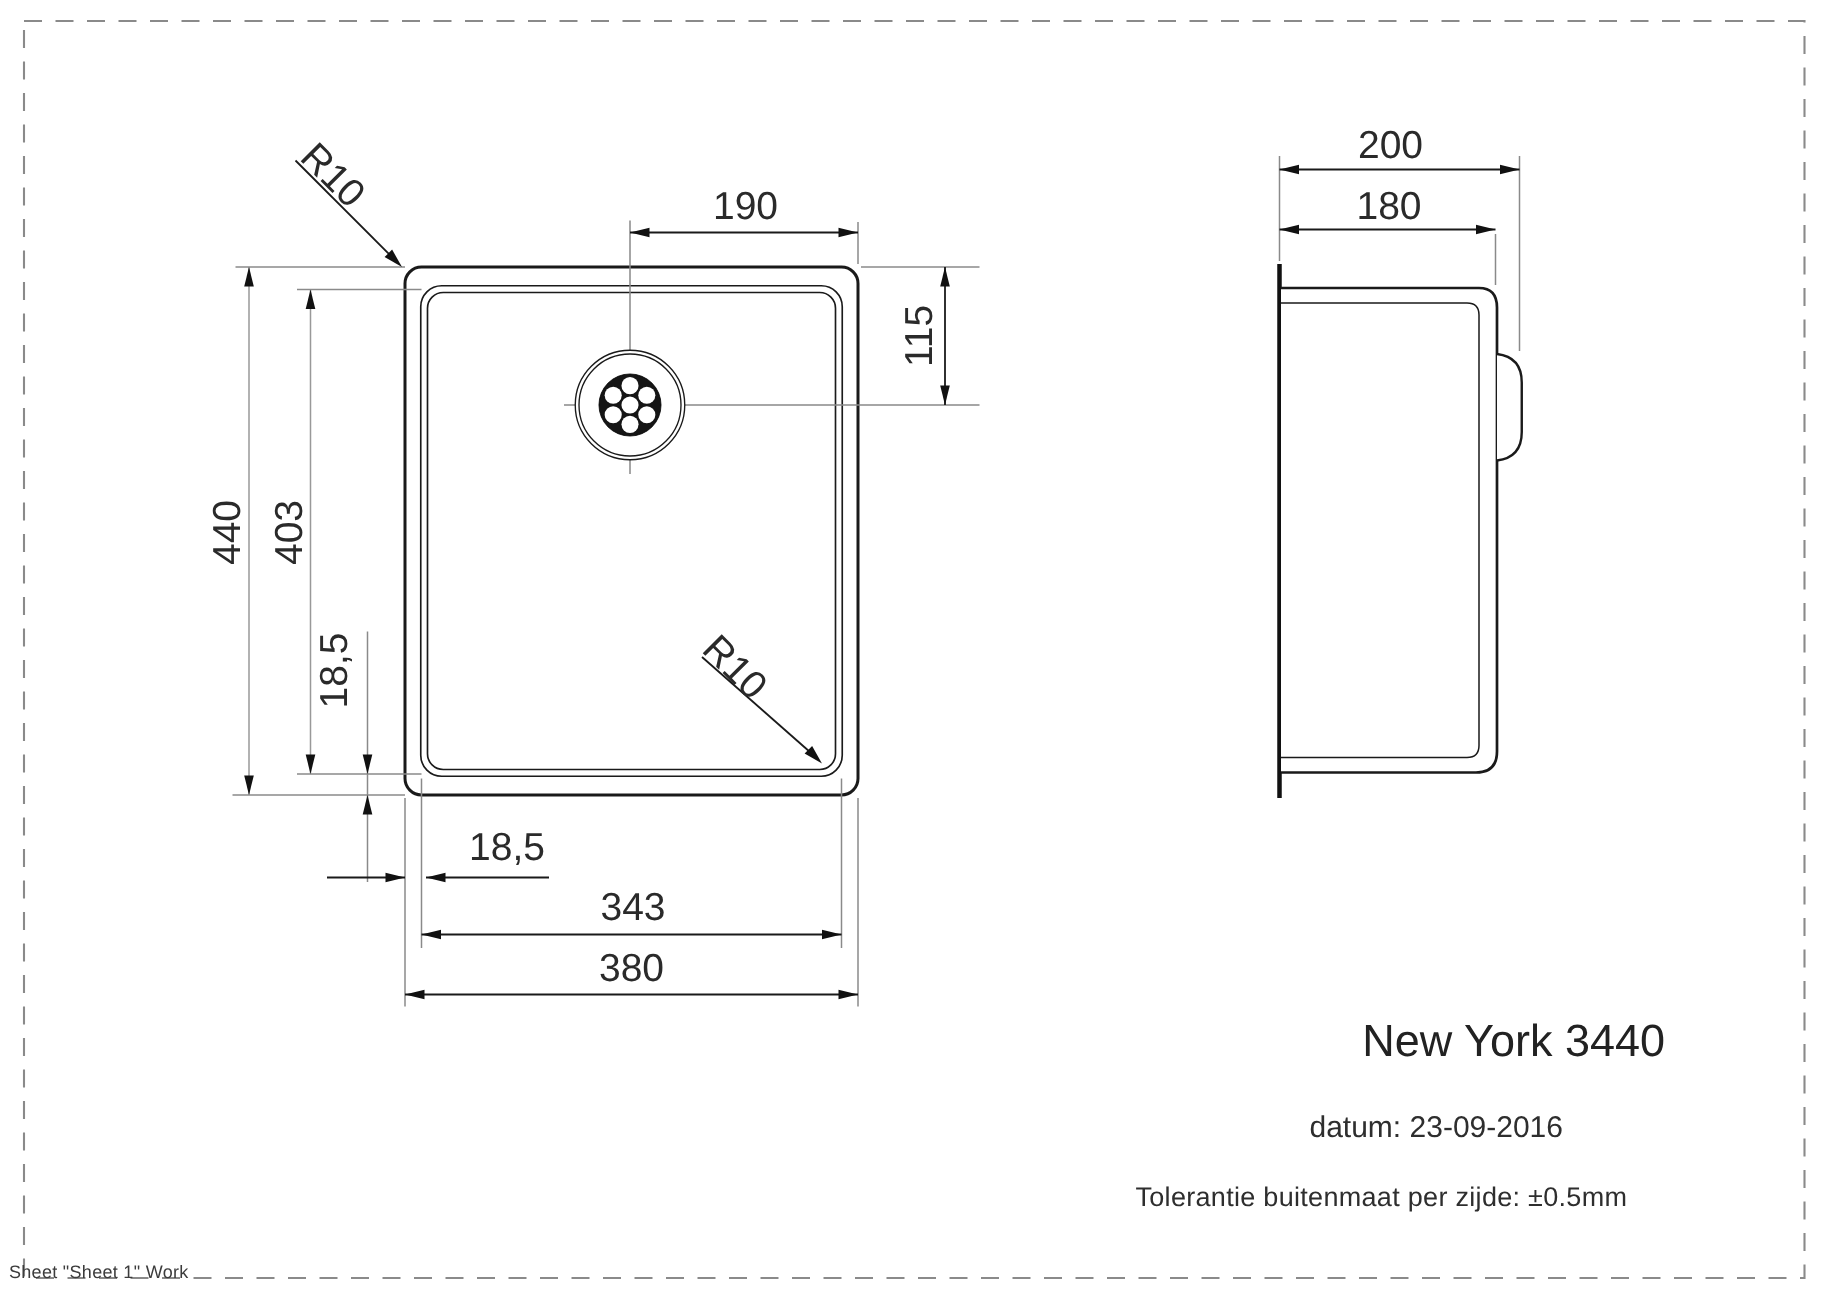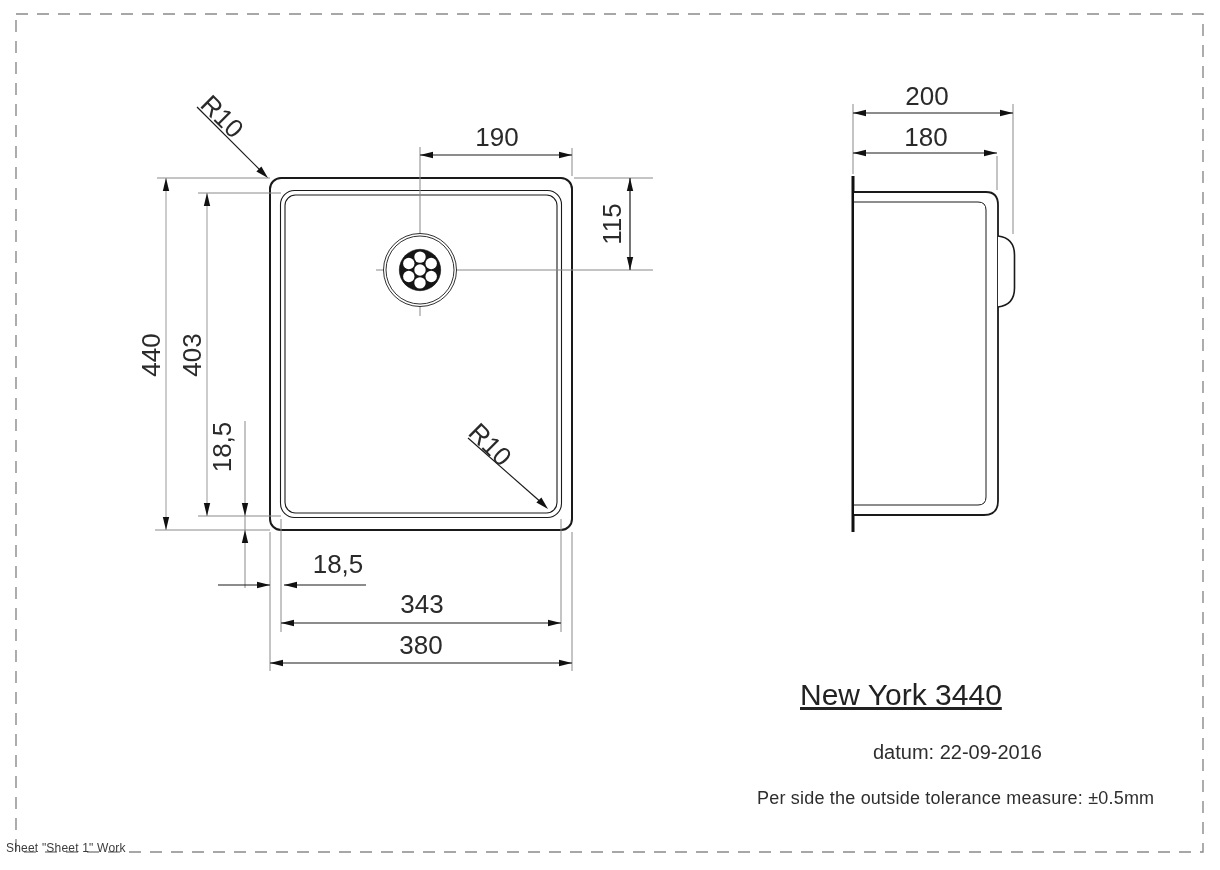--- a/index.html
+++ b/index.html
@@ -1,21 +1,21 @@
 <!DOCTYPE html>
 <html><head>
 <meta charset="utf-8">
 <style>
   html,body{margin:0;padding:0;background:#fff;}
   body{width:1220px;height:870px;position:relative;overflow:hidden;
        font-family:"Liberation Sans", sans-serif;color:#1a1a1a;}
   #drawing{position:absolute;left:0;top:0;}
   .dimtext{font-family:"Liberation Sans", sans-serif;font-size:26px;fill:#2a2a2a;}
   .overlay{position:absolute;white-space:nowrap;}
-  .title{left:800px;top:678px;width:310px;text-align:left;font-size:30px;color:#222;text-decoration:underline;}
+  .title{left:800px;top:678px;width:310px;text-align:right;font-size:30px;color:#222;}
   .datum{left:805px;top:741px;width:305px;text-align:center;font-size:20px;color:#2e2e2e;}
   .tols{left:757px;top:788px;font-size:18px;line-height:21.5px;letter-spacing:0.2px;color:#2e2e2e;}
   .sheet{left:6px;top:841px;font-size:12px;color:#3c3c3c;letter-spacing:0.2px;}
 </style>
 </head>
 <body>
 
 <svg id="drawing" width="1220" height="870" viewBox="0 0 1220 870">
 
   <rect x="16" y="14" width="1187" height="838" fill="none" stroke="#8a8a8a" stroke-width="1.4" stroke-dasharray="12 9"></rect>
@@ -148,19 +148,19 @@
     <g>
       <line x1="468" y1="438" x2="543" y2="504" stroke="#1a1a1a" stroke-width="1.2"></line>
       <polygon points="548,509 541.4,497.4 536.4,502.4" fill="#111"></polygon>
       <text class="dimtext" transform="translate(467,434) rotate(45)">R10</text>
     </g>
   </g>
 </svg>
 
 <div class="overlay title">New York 3440</div>
 
-<div class="overlay datum">datum: 22-09-2016</div>
+<div class="overlay datum">datum: 23-09-2016</div>
 
 <div class="overlay tols">
-  <div>Per side the outside tolerance measure: ±0.5mm</div>
+  <div>Tolerantie buitenmaat per zijde: ±0.5mm</div>
 </div>
 
 <div class="overlay sheet">Sheet "Sheet 1" Work</div>
 
 </body></html>

